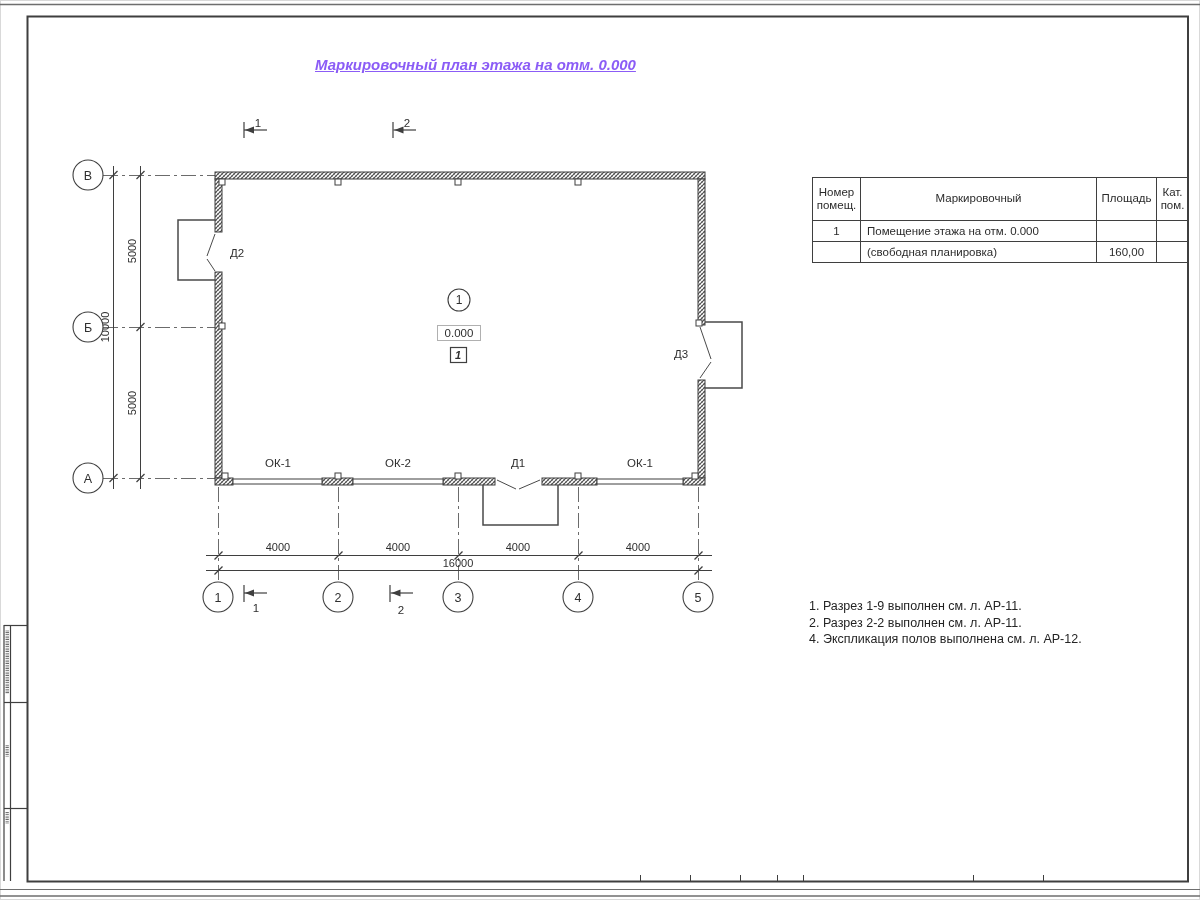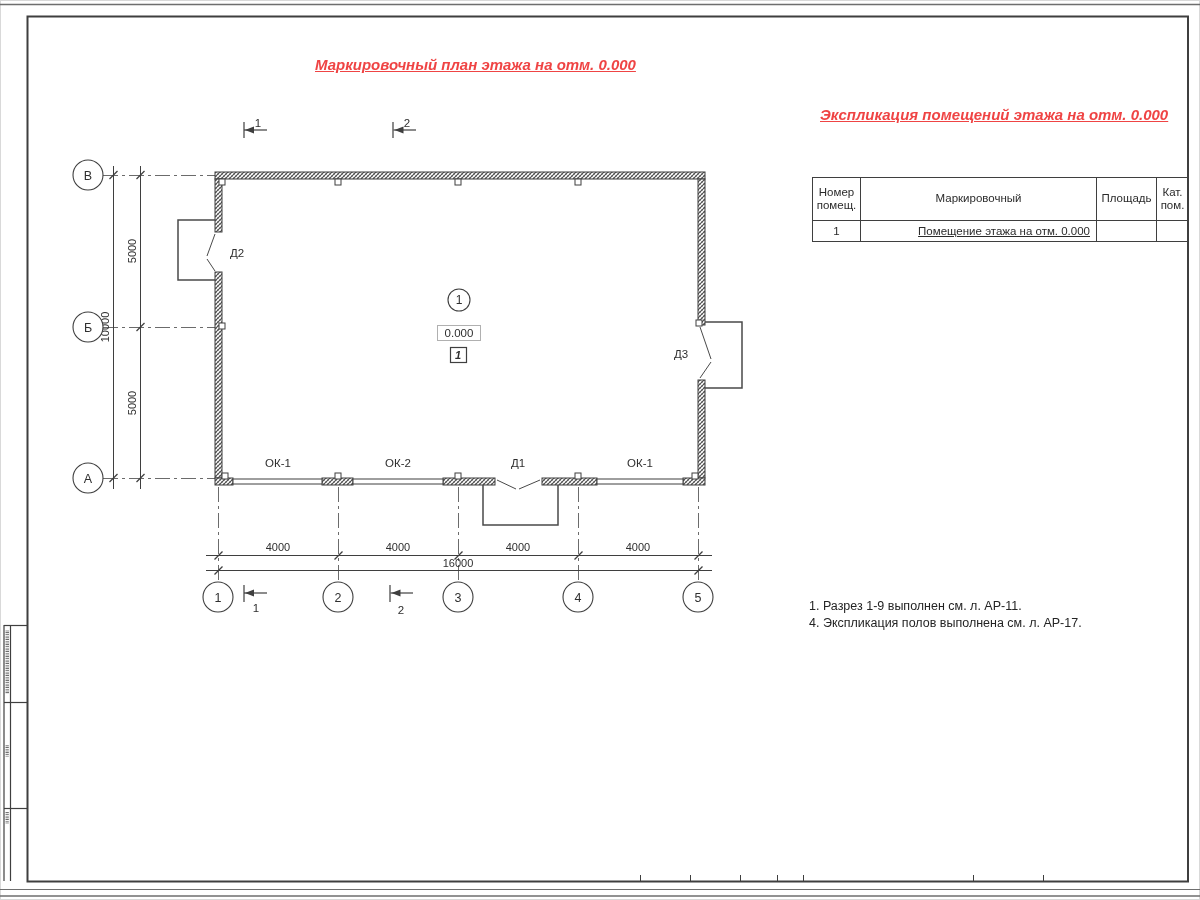--- a/index.html
+++ b/index.html
@@ -5,35 +5,35 @@
   html,body{margin:0;padding:0;}
   body{
     width:1200px;height:900px;position:relative;background:#ffffff;
     font-family:"Liberation Sans",sans-serif;color:#2f2f2f;overflow:hidden;
   }
   .sheet{position:absolute;inset:0;}
   svg{position:absolute;left:0;top:0;}
   svg text{font-family:"Liberation Sans",sans-serif;fill:#2f2f2f;}
   .drawing-title{
     position:absolute;font-style:italic;font-weight:bold;font-size:15px;
-    color:#ef4444;text-decoration:underline;white-space:nowrap;
+    color:#8b5cf6;text-decoration:underline;white-space:nowrap;
   }
   .plan-title{left:315px;top:56px;}
   .schedule-title{left:820px;top:106px;}
   .schedule-table{
     position:absolute;left:795px;top:177px;border-collapse:collapse;
     table-layout:fixed;font-size:11.5px;color:#2b2b2b;margin-left:17px;
   }
   .schedule-table th,.schedule-table td{
     border:1px solid #3f3f3f;padding:0 3px;overflow:hidden;
   }
   .schedule-table th{font-weight:normal;height:42px;text-align:center;vertical-align:middle;line-height:1.15;}
   .schedule-table td{height:20px;vertical-align:middle;}
   .cell-c{text-align:center;}
-  .cell-l{text-align:right;padding:0 6px !important;white-space:nowrap;text-decoration:underline;}
+  .cell-l{text-align:left;padding:0 6px !important;white-space:nowrap;}
   .notes{position:absolute;left:809px;top:598px;width:312px;font-size:12.5px;color:#242424;}
   .note{padding-left:17px;text-indent:-17px;line-height:1.32;}
 </style>
 </head>
 <body>
 
 <div class="sheet">
 
 <svg width="1200" height="900" viewBox="0 0 1200 900">
   <defs>
@@ -227,21 +227,20 @@
     <text x="237" y="257">Д2</text>
     <text x="681" y="358">Д3</text>
     <text x="518" y="467">Д1</text>
     <text x="278" y="467">ОК-1</text>
     <text x="398" y="467">ОК-2</text>
     <text x="640" y="467">ОК-1</text>
   </g>
 </svg>
 
 <div class="drawing-title plan-title">Маркировочный план этажа на отм. 0.000</div>
-<div class="drawing-title schedule-title">Экспликация помещений этажа на отм. 0.000</div>
 
 <table class="schedule-table">
   <colgroup>
     <col style="width:48px">
         <col style="width:236px">
         <col style="width:60px">
         <col style="width:32px">
   </colgroup>
   <tbody>
         <tr>
@@ -249,21 +248,28 @@
     <th>Маркировочный</th>
     <th>Площадь</th>
     <th>Кат. пом.</th>
   </tr>
   <tr>
     <td class="cell-c">1</td>
     <td class="cell-l">Помещение этажа на отм. 0.000</td>
     <td class="cell-c"></td>
     <td class="cell-c"></td>
   </tr>
+  <tr>
+    <td class="cell-c"></td>
+    <td class="cell-l">(свободная планировка)</td>
+    <td class="cell-c">160,00</td>
+    <td class="cell-c"></td>
+  </tr>
 </tbody>
     </table>
 
 <div class="notes">
   <div class="note">1. Разрез 1-9 выполнен см. л. АР-11.</div>
-  <div class="note">4. Экспликация полов выполнена см. л. АР-17.</div>
+  <div class="note">2. Разрез 2-2 выполнен см. л. АР-11.</div>
+  <div class="note">4. Экспликация полов выполнена см. л. АР-12.</div>
 </div>
 
 </div>
 
 </body></html>

